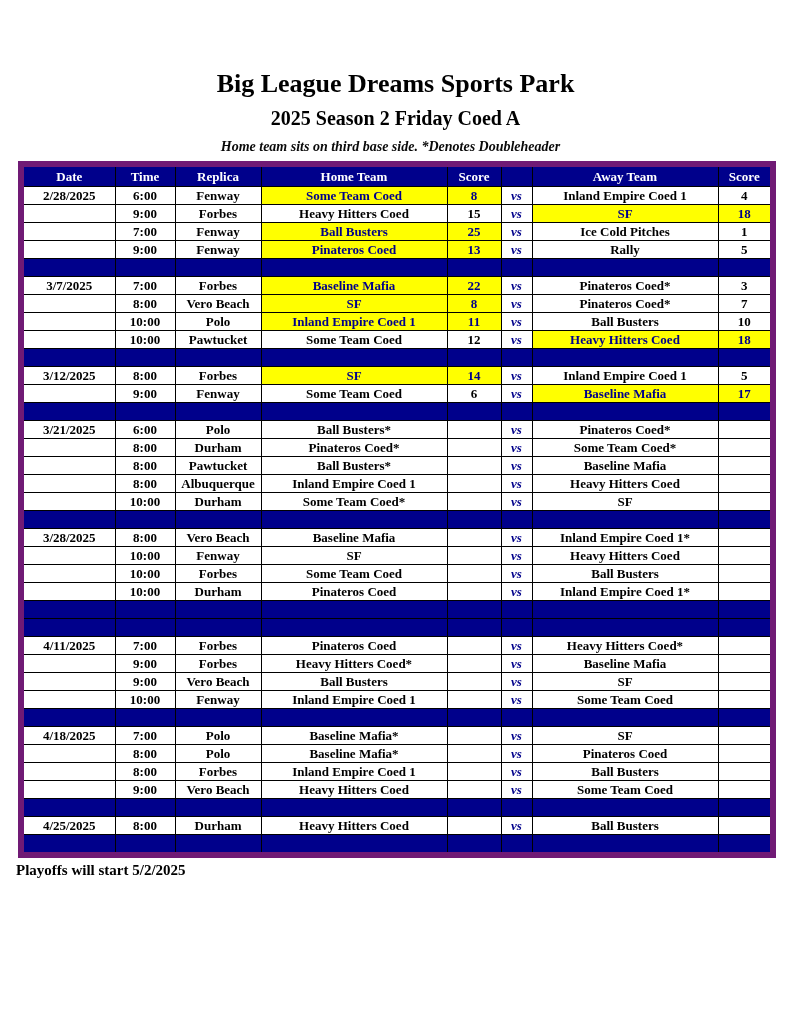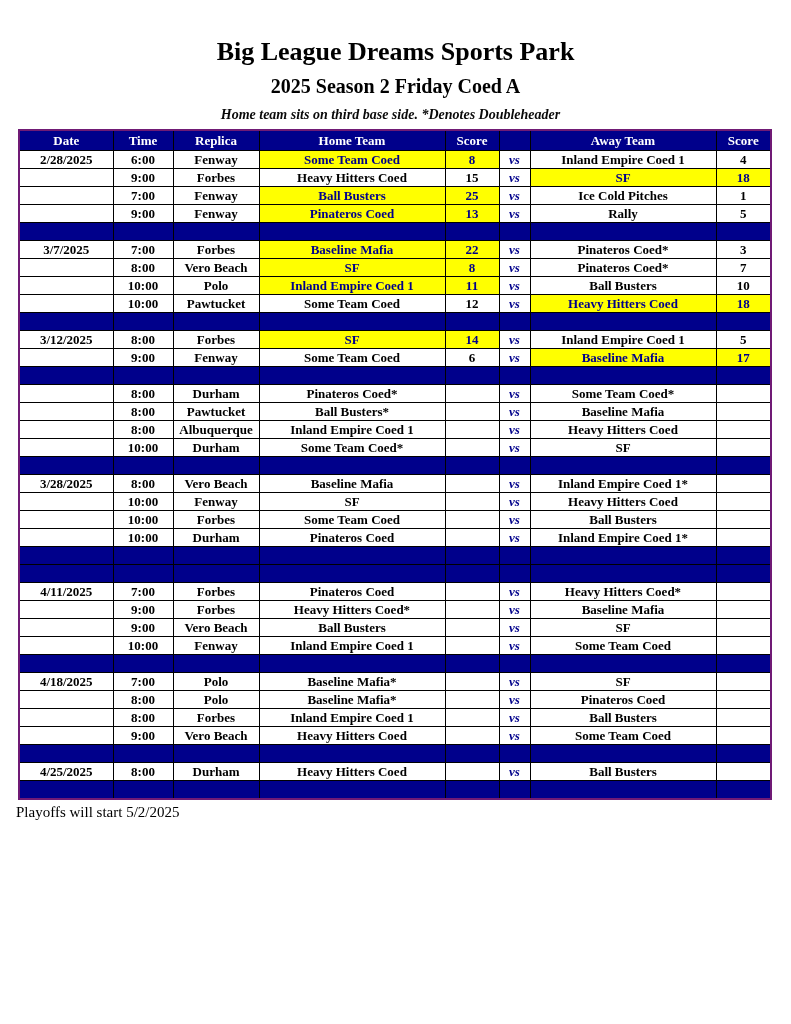--- a/index.html
+++ b/index.html
@@ -7,21 +7,21 @@
     padding: 0;
     background: #ffffff;
   }
   .page {
     position: relative;
     width: 791px;
     height: 976px;
     background: #ffffff;
     font-family: "Liberation Serif", serif;
     box-sizing: border-box;
-    padding-top: 38px;
+    padding-top: 70px;
     overflow: hidden;
   }
   .titles {
     text-align: center;
   }
   .title {
     font-size: 26px;
     font-weight: bold;
     color: #000000;
     margin: 0;
@@ -39,21 +39,21 @@
     font-weight: bold;
     font-style: italic;
     color: #0a0a0a;
     margin: 10px 10px 6px 0;
   }
   table.schedule {
     border-collapse: collapse;
     table-layout: fixed;
     margin-left: 18px;
     width: 752px;
-    border: 2px solid #701a75;
+    border: 6px solid #701a75;
   }
   table.schedule td, table.schedule th {
     border: 1px solid #000000;
     height: 17px;
     padding: 0 2px;
     font-size: 13px;
     font-weight: bold;
     text-align: center;
     vertical-align: middle;
     overflow: hidden;
@@ -74,21 +74,21 @@
     color: var(--navy, #00008B);
   }
   td.vs {
     font-style: italic;
     font-size: 12px;
     color: var(--navy, #00008B);
   }
   .footer-note {
     margin: 4px 0 0 16px;
     font-size: 15px;
-    font-weight: normal;
+    font-weight: bold;
     color: #000000;
   }
 </style>
 </head>
 <body>
 
 <div class="page">
   <div class="titles">
     <div class="title">Big League Dreams Sports Park</div>
     <div class="subtitle">2025 Season 2 Friday Coed A</div>
@@ -243,20 +243,30 @@
           <td></td>
           <td></td>
           <td></td>
           <td></td>
           <td></td>
           <td></td>
           <td></td>
           <td></td>
         </tr>
         <tr>
+          <td>3/21/2025</td>
+          <td>6:00</td>
+          <td>Polo</td>
+          <td>Ball Busters*</td>
+          <td></td>
+          <td class="vs">vs</td>
+          <td>Pinateros Coed*</td>
+          <td></td>
+        </tr>
+        <tr>
           <td></td>
           <td>8:00</td>
           <td>Durham</td>
           <td>Pinateros Coed*</td>
           <td></td>
           <td class="vs">vs</td>
           <td>Some Team Coed*</td>
           <td></td>
         </tr>
         <tr>

